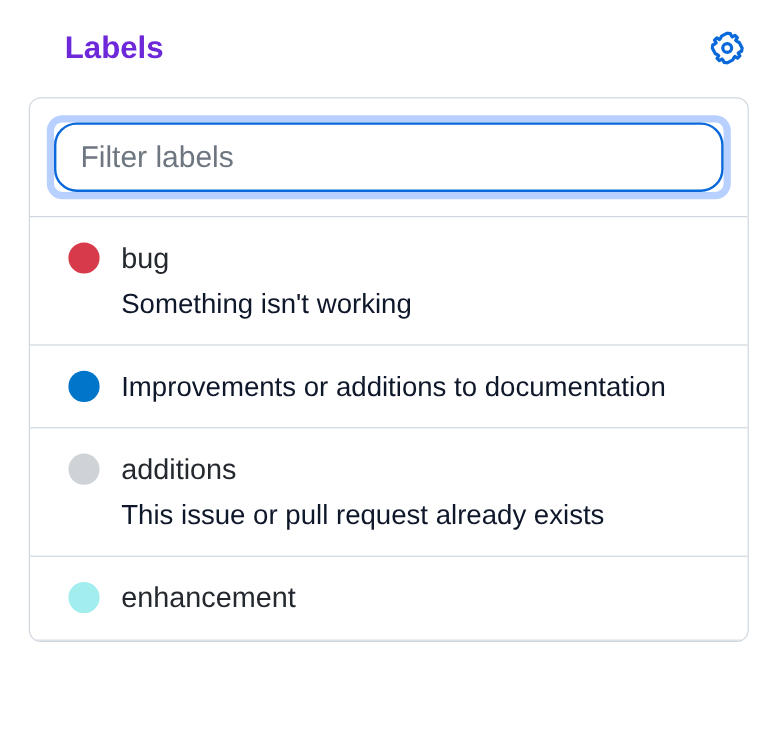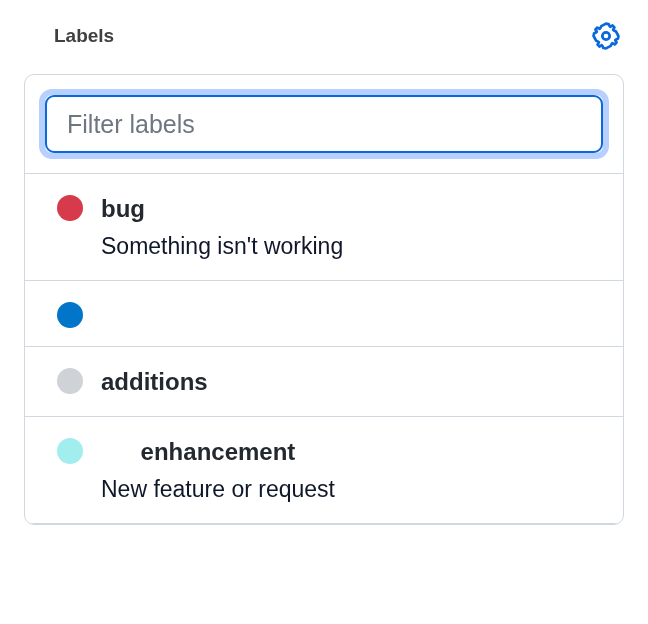--- a/index.html
+++ b/index.html
@@ -12,23 +12,23 @@
     overflow: hidden;
   }
 
   .header {
     display: flex;
     align-items: center;
     justify-content: space-between;
     padding: 18px 18px 6px 18px;
   }
   .header-title {
-    font-size: 19px;
+    font-size: 26px;
     font-weight: 600;
-    color: #404040;
+    color: #6d28d9;
     padding: 6px 36px;
   }
   .gear-btn {
     width: 36px;
     height: 36px;
     display: flex;
     align-items: center;
     justify-content: center;
     color: #0969da;
     cursor: pointer;
@@ -49,57 +49,57 @@
   }
   .filter-focus-ring {
     border: 6px solid #b7d0ff;
     border-radius: 13px;
     padding: 0;
   }
   .filter-input {
     width: 100%;
     height: 58px;
     border: 2px solid #0969da;
-    border-radius: 9px;
+    border-radius: 19px;
     background: #ffffff;
     font-size: 25px;
     color: #24292f;
     padding: 12px 20px;
     outline: none;
     font-family: inherit;
   }
   .filter-input::placeholder { color: #6e7781; }
 
   .list {
     border-top: 1px solid #d0d7de;
   }
   .list-item {
     display: flex;
     align-items: flex-start;
     gap: 18px;
     padding: 18px 14px 18px 32px;
     border-bottom: 1px solid #d0d7de;
     cursor: pointer;
   }
-  .list-item:last-child { border-bottom: 1px solid #d0d7de; text-align: center; }
+  .list-item:last-child { border-bottom: 1px solid #d0d7de; }
   .swatch {
     width: 26px;
     height: 26px;
     border-radius: 50%;
     flex: 0 0 26px;
     margin-top: 3px;
   }
   .item-text {
     display: flex;
     flex-direction: column;
     gap: 4px;
   }
   .item-name {
     font-size: 24px;
-    font-weight: 700;
+    font-weight: 400;
     color: #24292f;
     line-height: 1.4;
   }
   .item-desc {
     font-size: 23px;
     color: #0f172a;
     line-height: 1.4;
   }
 </style>
 </head>
@@ -126,29 +126,30 @@
       <div class="list-item">
         <div class="swatch" style="background: rgb(215, 58, 74);"></div>
         <div class="item-text">
           <div class="item-name">bug</div>
           <div class="item-desc">Something isn't working</div>
         </div>
       </div>
       <div class="list-item">
         <div class="swatch" style="background: rgb(0, 117, 202);"></div>
         <div class="item-text">
+          <div class="item-desc">Improvements or additions to documentation</div>
         </div>
       </div>
       <div class="list-item">
         <div class="swatch" style="background: rgb(207, 211, 215);"></div>
         <div class="item-text">
           <div class="item-name">additions</div>
+          <div class="item-desc">This issue or pull request already exists</div>
         </div>
       </div>
       <div class="list-item">
         <div class="swatch" style="background: rgb(162, 238, 239);"></div>
         <div class="item-text">
           <div class="item-name">enhancement</div>
-          <div class="item-desc">New feature or request</div>
         </div>
       </div>
     </div>
 </div>
 
 </body></html>

